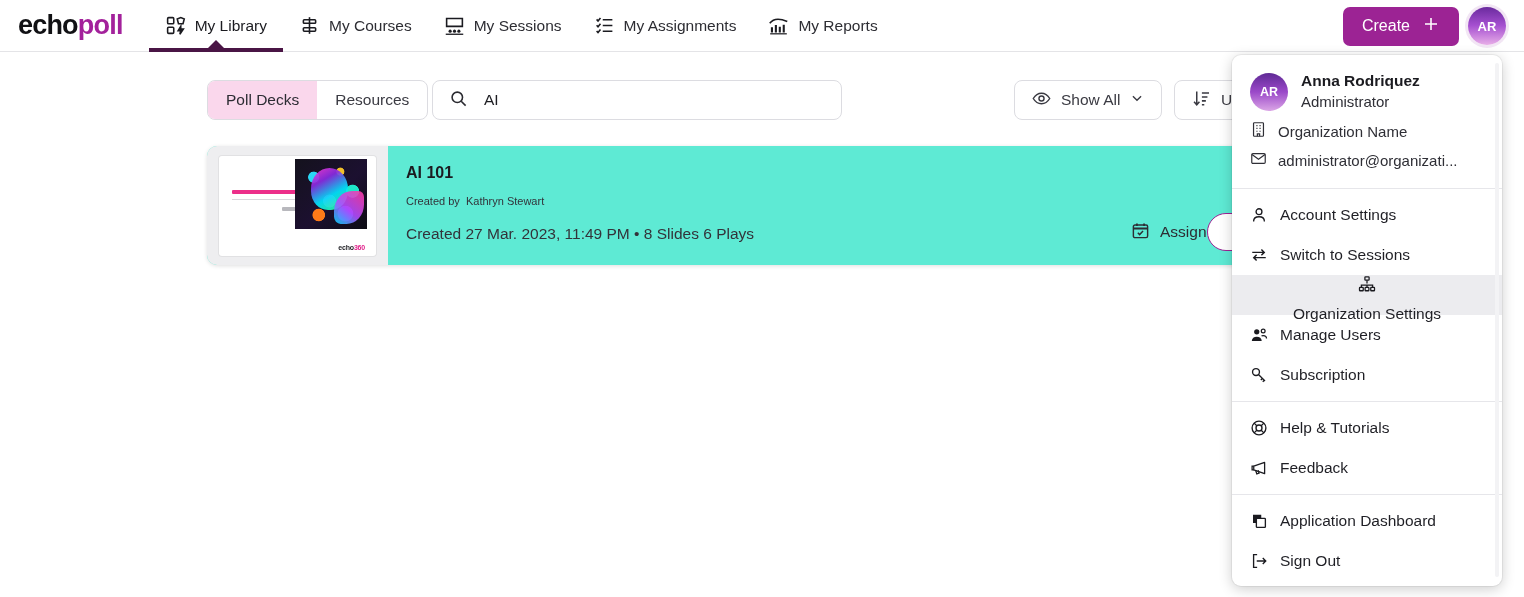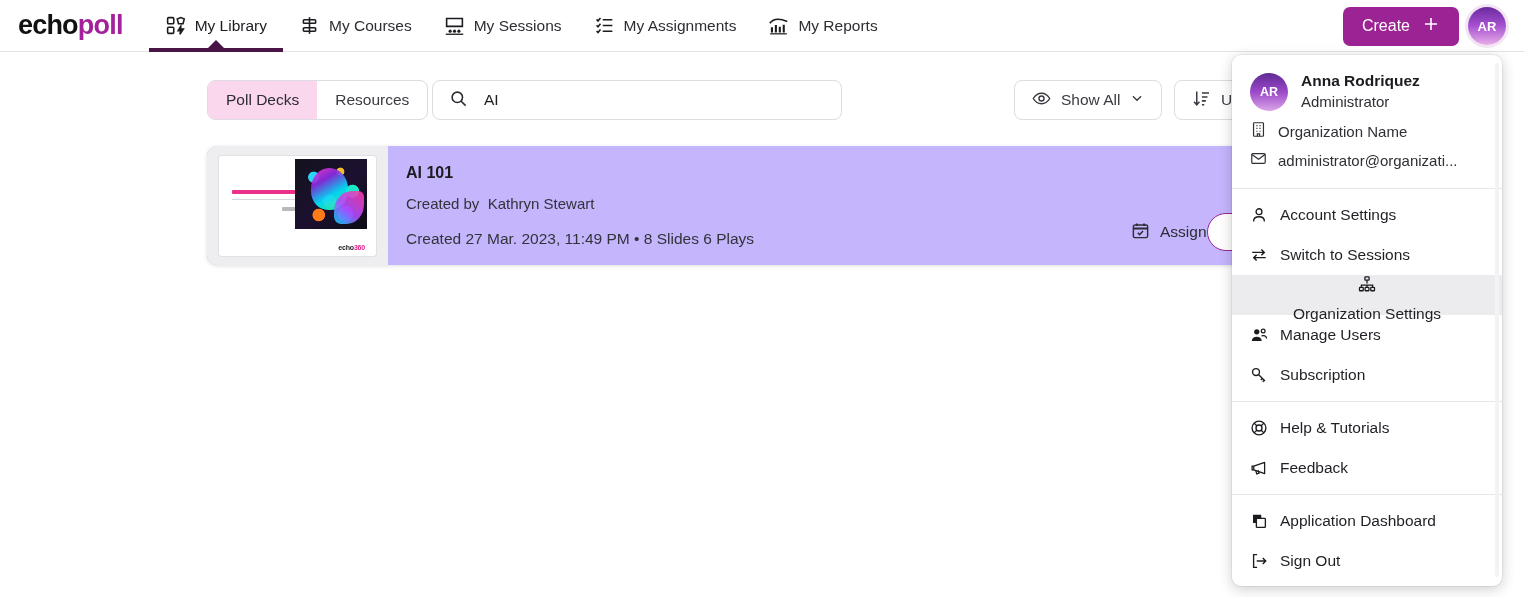--- a/index.html
+++ b/index.html
@@ -86,21 +86,21 @@
     gap: 10px; padding: 0 17px; border: 1px solid #dcdce1; border-radius: 8px;
     background: #fff; font-size: 15.5px; color: #3a3a42; cursor: pointer;
     white-space: nowrap; font-family: "Liberation Sans", sans-serif;
   }
   #showall { left: 1014px; }
   #sortbtn { left: 1174px; }
 
   
   .card {
     position: absolute; left: 207px; top: 146px; width: 1120px; height: 119px;
-    background: #c4b5fd; border-radius: 10px; display: flex;
+    background: #5eead4; border-radius: 10px; display: flex;
     box-shadow: 0 1px 4px rgba(0,0,0,0.13); overflow: hidden;
   }
   .thumbwrap {
     width: 181px; height: 119px; background: #eeeef0;
     display: flex; align-items: center; justify-content: center; flex: none;
   }
   .thumb {
     width: 157px; height: 100px; background: #ffffff; border-radius: 3px;
     position: relative; overflow: hidden;
     box-shadow: 0 0 0 1px rgba(0,0,0,0.05);
@@ -146,21 +146,21 @@
   }
   .thumb .brand {
     position: absolute; right: 11px; bottom: 5px; font-size: 7px; font-weight: bold;
     letter-spacing: -0.2px;
   }
   .thumb .brand .b1 { color: #1b1b20; }
   .thumb .brand .b2 { color: #e0218a; }
 
   .cardbody { flex: 1; padding: 18px 0 0 18px; position: relative; }
   .deck-title { font-size: 16px; font-weight: bold; color: #1b1b20; }
-  .deck-author { margin-top: 13px; font-size: 15px; color: #33333a; }
+  .deck-author { margin-top: 13px; font-size: 11px; color: #33333a; }
   .deck-meta { margin-top: 18px; font-size: 15.5px; color: #33333a; }
 
   .cardactions {
     position: absolute; right: 18px; bottom: 14px; display: flex;
     align-items: center; 
   }
   .assign-btn {
     display: flex; align-items: center; gap: 10px; background: none; border: none;
     font-size: 15.5px; color: #2d2d33; cursor: pointer;
     font-family: "Liberation Sans", sans-serif;

